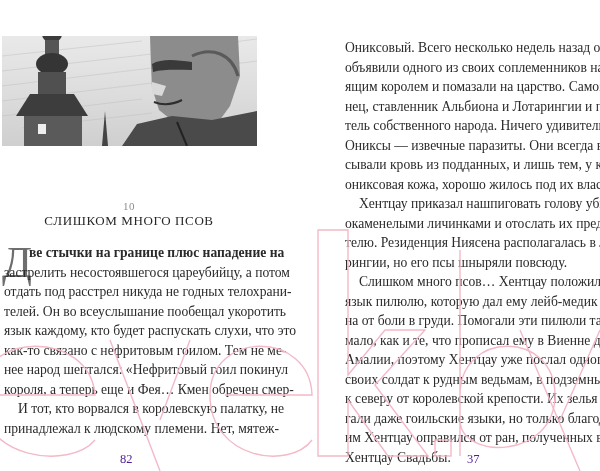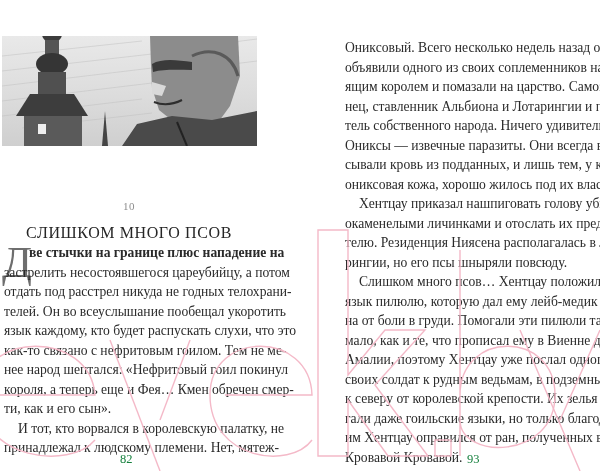--- a/index.html
+++ b/index.html
@@ -20,42 +20,42 @@
     overflow: hidden;
   }
   .illustration svg { position: absolute; left: 0; top: 0; }
 
   .chapter-num {
     position: absolute; left: 0; width: 258px; top: 200px; text-align: center;
     font-size: 11px; color: #8d8d8d; letter-spacing: 0.5px;
   }
   .chapter-title {
     position: absolute; left: 0; width: 258px; top: 213px; text-align: center;
-    font-size: 16px; letter-spacing: 0.6px; color: #262626; margin-top: 11px;
+    font-size: 13px; letter-spacing: 0.6px; color: #262626;
   }
 
   .text-block { position: absolute; font-size: 13.6px; line-height: 19.5px; }
   .text-block .line {
     display: block; white-space: nowrap; height: 19.5px;
     text-align: justify; text-align-last: justify;
   }
   .text-block .line.last { text-align-last: left; }
   .text-block .line.indent { padding-left: 14px; }
 
   #left-text { left: 4px; top: 243px; width: 254px; }
   #left-text .dropcap-line { padding-left: 25px; font-weight: bold; }
   .dropcap {
     position: absolute; left: 2px; top: 243px; font-size: 44px; line-height: 40px;
     color: #6e6e6e; font-family: "Liberation Serif", serif;
   }
 
   #right-text { left: 45px; top: 38px; width: 255px; }
 
   .page-number {
-    position: absolute; top: 452px; font-size: 12.5px; color: #15803d;
+    position: absolute; top: 452px; font-size: 12.5px; color: #4c1d95;
   }
   #left-page .page-number { left: 120px; }
   #right-page .page-number { left: 167px; }
 
   
   .watermark {
     position: absolute; left: 0; top: 0; width: 600px; height: 471px; pointer-events: none;
   }
 </style>
 </head>
@@ -107,21 +107,20 @@
 
   <div class="text-block" id="left-text">
     <span class="line dropcap-line">ве стычки на границе плюс нападение на</span>
     <span class="line">застрелить несостоявшегося цареубийцу, а потом</span>
     <span class="line">отдать под расстрел никуда не годных телохрани-</span>
     <span class="line">телей. Он во всеуслышание пообещал укоротить</span>
     <span class="line">язык каждому, кто будет распускать слухи, что это</span>
     <span class="line">как-то связано с нефритовым гоилом. Тем не ме-</span>
     <span class="line">нее народ шептался: «Нефритовый гоил покинул</span>
     <span class="line">короля, а теперь еще и Фея… Кмен обречен смер-</span>
-    <span class="line last">ти, как и его сын».</span>
     <span class="line indent">И тот, кто ворвался в королевскую палатку, не</span>
     <span class="line">принадлежал к людскому племени. Нет, мятеж-</span>
 
   </div>
 
   <div class="page-number">82</div>
 </div>
 
 <div class="page" id="right-page">
   <div class="text-block" id="right-text">
@@ -139,26 +138,26 @@
     <span class="line last">рингии, но его псы шныряли повсюду.</span>
     <span class="line indent">Слишком много псов… Хентцау положил под</span>
     <span class="line">язык пилюлю, которую дал ему лейб-медик Кме-</span>
     <span class="line">на от боли в груди. Помогали эти пилюли так же</span>
     <span class="line">мало, как и те, что прописал ему в Виенне доктор</span>
     <span class="line">Амалии, поэтому Хентцау уже послал одного из</span>
     <span class="line">своих солдат к рудным ведьмам, в подземный лес</span>
     <span class="line">к северу от королевской крепости. Их зелья обжи-</span>
     <span class="line">гали даже гоильские языки, но только благодаря</span>
     <span class="line">им Хентцау оправился от ран, полученных в день</span>
-    <span class="line last">Кровавой Кровавой.</span>
+    <span class="line last">Хентцау Свадьбы.</span>
     <span class="line indent">Им надо вернуться под землю, где не нужны ни</span>
 
   </div>
 
-  <div class="page-number">93</div>
+  <div class="page-number">37</div>
 </div>
 
 <svg class="watermark" width="600" height="471" viewBox="0 0 600 471">
   <g fill="none" stroke="#f4b9c8" stroke-width="1.4">
 
     <path d="M-20,395 C-20,330 90,330 95,395 L-10,395"></path>
     <path d="M-20,395 C-20,460 70,470 95,440"></path>
 
     <path d="M110,340 L160,471"></path>
     <path d="M190,340 L160,420"></path>

